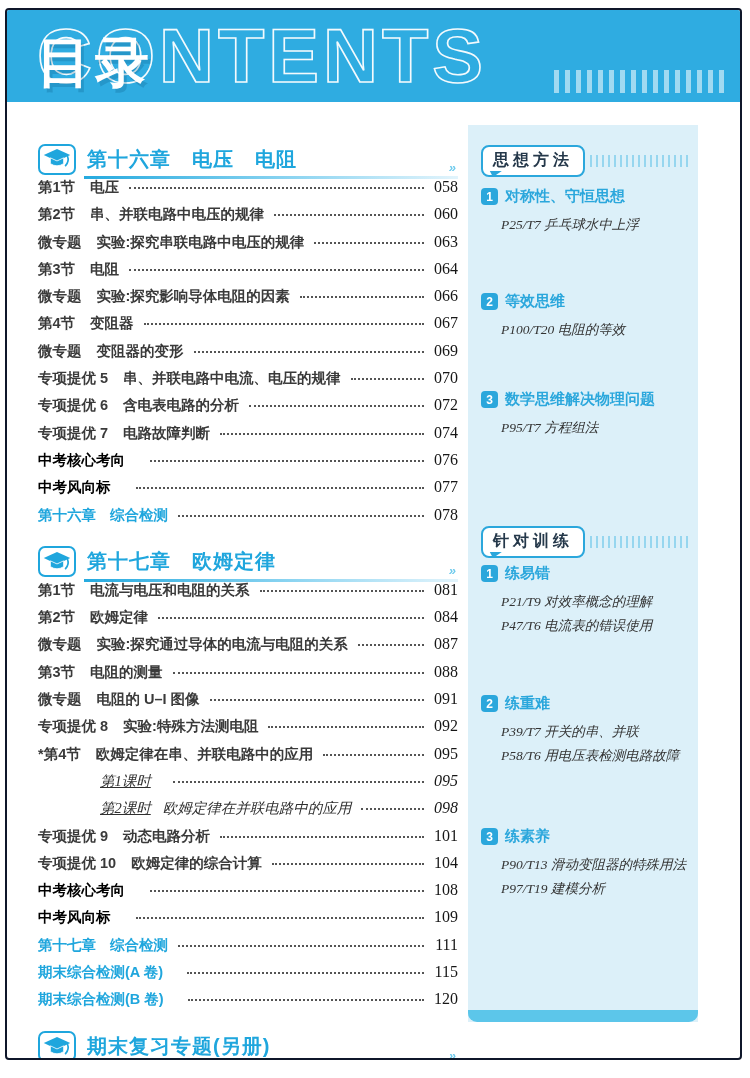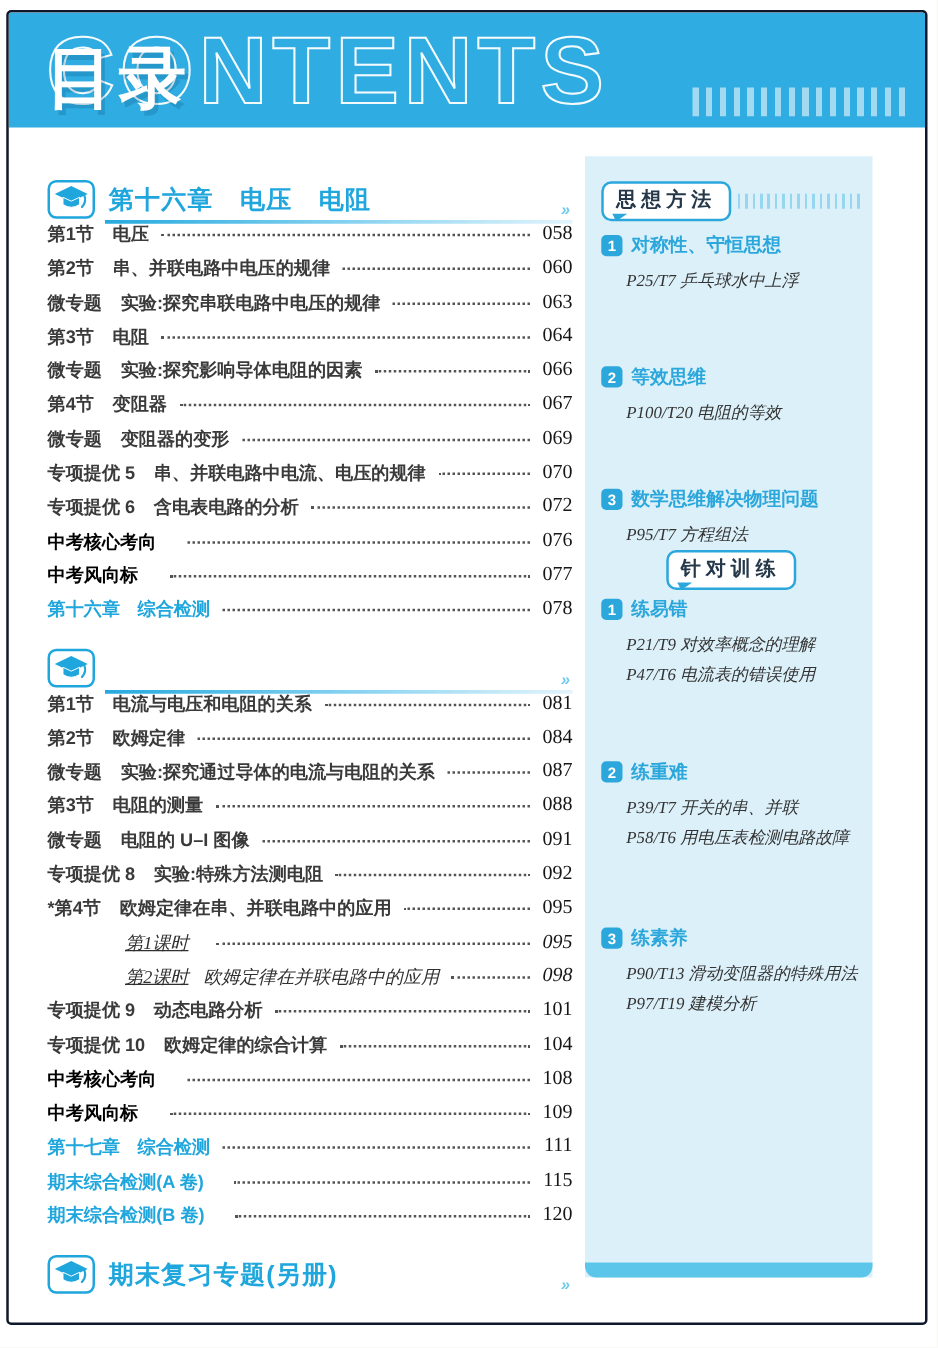--- a/index.html
+++ b/index.html
@@ -131,20 +131,26 @@
               <span class="ttl">串、并联电路中电流、电压的规律</span>
               <span class="dots"></span>
               <span class="pg">070</span>
             </div>
             <div class="toc-row row-normal">
               <span class="lbl">专项提优 6</span>
               <span class="ttl">含电表电路的分析</span>
               <span class="dots"></span>
               <span class="pg">072</span>
             </div>
+            <div class="toc-row row-normal">
+              <span class="lbl">专项提优 7</span>
+              <span class="ttl">电路故障判断</span>
+              <span class="dots"></span>
+              <span class="pg">074</span>
+            </div>
             <div class="toc-row row-exam">
               <span class="lbl">中考核心考向</span>
               <span class="dots"></span>
               <span class="pg">076</span>
             </div>
             <div class="toc-row row-exam">
               <span class="lbl">中考风向标</span>
               <span class="dots"></span>
               <span class="pg">077</span>
             </div>
@@ -158,20 +164,21 @@
         </section>
         <section class="ch-block">
           <div class="ch-head">
             <span class="cap-box">
               <svg width="28" height="24" viewBox="0 0 36 30">
                 <polygon points="18,2 35,10 18,18 1,10" fill="#1FA6DD"></polygon>
                 <path d="M9.5 13.5 L9.5 21 Q18 26.5 26.5 21 L26.5 13.5 L18 17.5 Z" fill="#1FA6DD" stroke="#fff" stroke-width="1"></path>
                 <path d="M31.5 11.5 Q34 18 29 23.5" stroke="#1FA6DD" stroke-width="2.2" fill="none" stroke-linecap="round"></path>
               </svg>
             </span>
+            <span class="ch-title">第十七章　欧姆定律</span>
             <span class="ch-rule"></span>
             <span class="ch-mark">»</span>
           </div>
           <div class="rows">
             <div class="toc-row row-normal">
               <span class="lbl">第1节</span>
               <span class="ttl">电流与电压和电阻的关系</span>
               <span class="dots"></span>
               <span class="pg">081</span>
             </div>
@@ -304,21 +311,21 @@
         </div>
         <div class="rc-item" style="margin-top: 48px;">
           <div class="rc-head">
             <span class="badge">3</span>
             <span class="rc-heading">数学思维解决物理问题</span>
           </div>
           <div class="rc-refs">
             <div class="rc-ref">P95/T7 方程组法</div>
           </div>
         </div>
-        <div class="sec-head" style=" flex-direction: column;">
+        <div class="sec-head" style="margin-top: 86px;">
           <div class="sec-box">针对训练</div>
           <div class="sec-hatch"></div>
         </div>
         <div class="rc-item" style="margin-top: 6px;">
           <div class="rc-head">
             <span class="badge">1</span>
             <span class="rc-heading">练易错</span>
           </div>
           <div class="rc-refs">
             <div class="rc-ref">P21/T9 对效率概念的理解</div>

